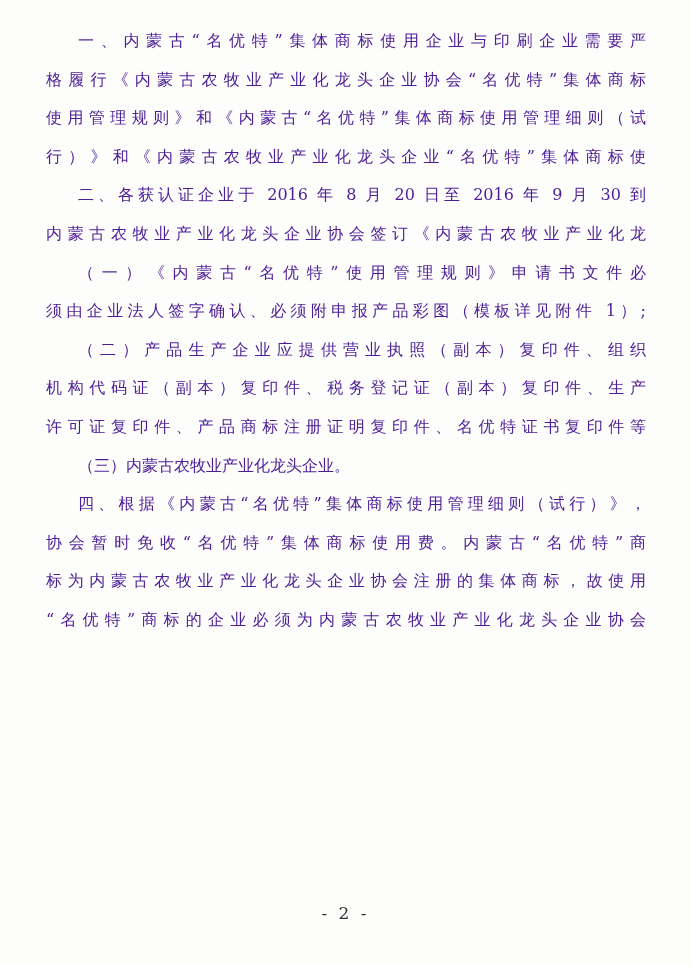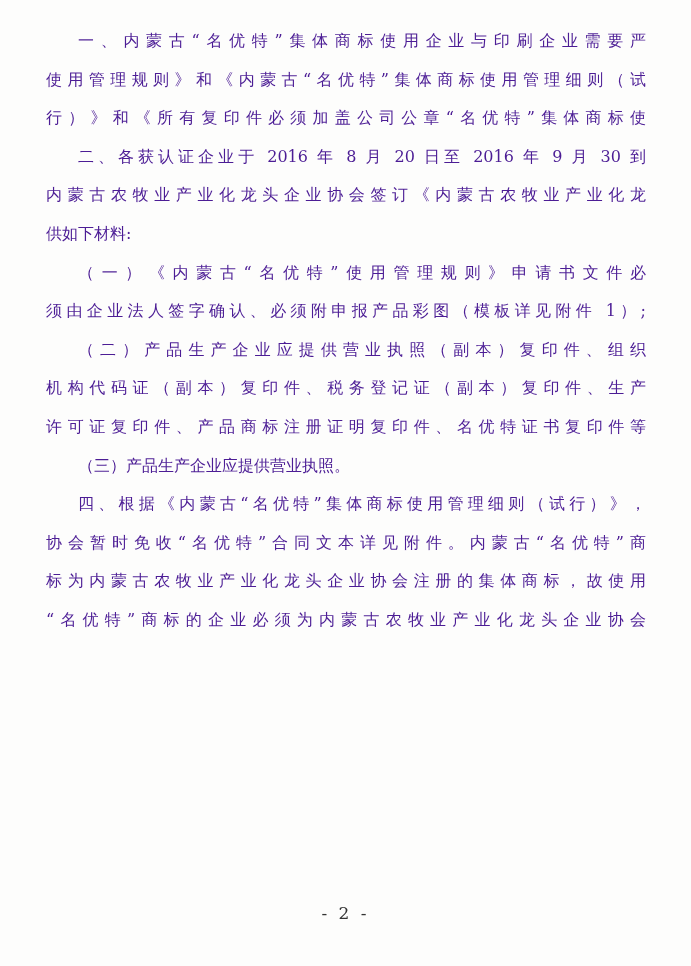--- a/index.html
+++ b/index.html
@@ -48,30 +48,30 @@
     letter-spacing: 3px;
   }
 </style>
 </head>
 <body>
 
 <div class="page">
   <div class="doc-body">
 
   <div class="line indent fill">一、内蒙古“名优特”集体商标使用企业与印刷企业需要严</div>
+      <div class="line fill">格履行《内蒙古农牧业产业化龙头企业协会“名优特”集体商标</div>
       <div class="line fill">使用管理规则》和《内蒙古“名优特”集体商标使用管理细则（试</div>
-      <div class="line fill">行）》和《所有复印件必须加盖公司公章“名优特”集体商标使</div>
+      <div class="line fill">行）》和《内蒙古农牧业产业化龙头企业“名优特”集体商标使</div>
       <div class="line indent fill">二、各获认证企业于 2016 年 8 月 20 日至 2016 年 9 月 30 到</div>
       <div class="line fill">内蒙古农牧业产业化龙头企业协会签订《内蒙古农牧业产业化龙</div>
-      <div class="line">供如下材料:</div>
       <div class="line indent fill">（一）《内蒙古“名优特”使用管理规则》申请书文件必</div>
       <div class="line fill">须由企业法人签字确认、必须附申报产品彩图（模板详见附件 1）;</div>
       <div class="line indent fill">（二）产品生产企业应提供营业执照（副本）复印件、组织</div>
       <div class="line fill">机构代码证（副本）复印件、税务登记证（副本）复印件、生产</div>
       <div class="line fill">许可证复印件、产品商标注册证明复印件、名优特证书复印件等</div>
-      <div class="line indent">（三）产品生产企业应提供营业执照。</div>
+      <div class="line indent">（三）内蒙古农牧业产业化龙头企业。</div>
       <div class="line indent fill">四、根据《内蒙古“名优特”集体商标使用管理细则（试行）》，</div>
-      <div class="line fill">协会暂时免收“名优特”合同文本详见附件。内蒙古“名优特”商</div>
+      <div class="line fill">协会暂时免收“名优特”集体商标使用费。内蒙古“名优特”商</div>
       <div class="line fill">标为内蒙古农牧业产业化龙头企业协会注册的集体商标，故使用</div>
       <div class="line fill">“名优特”商标的企业必须为内蒙古农牧业产业化龙头企业协会</div>
     </div>
   <div class="footer">- 2 -</div>
 </div>
 
 </body></html>

